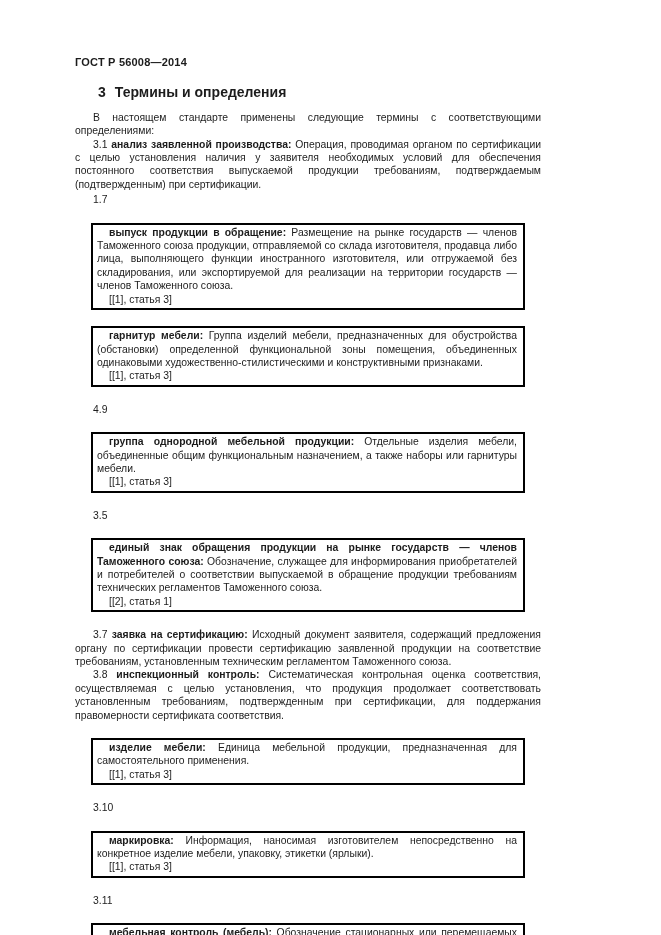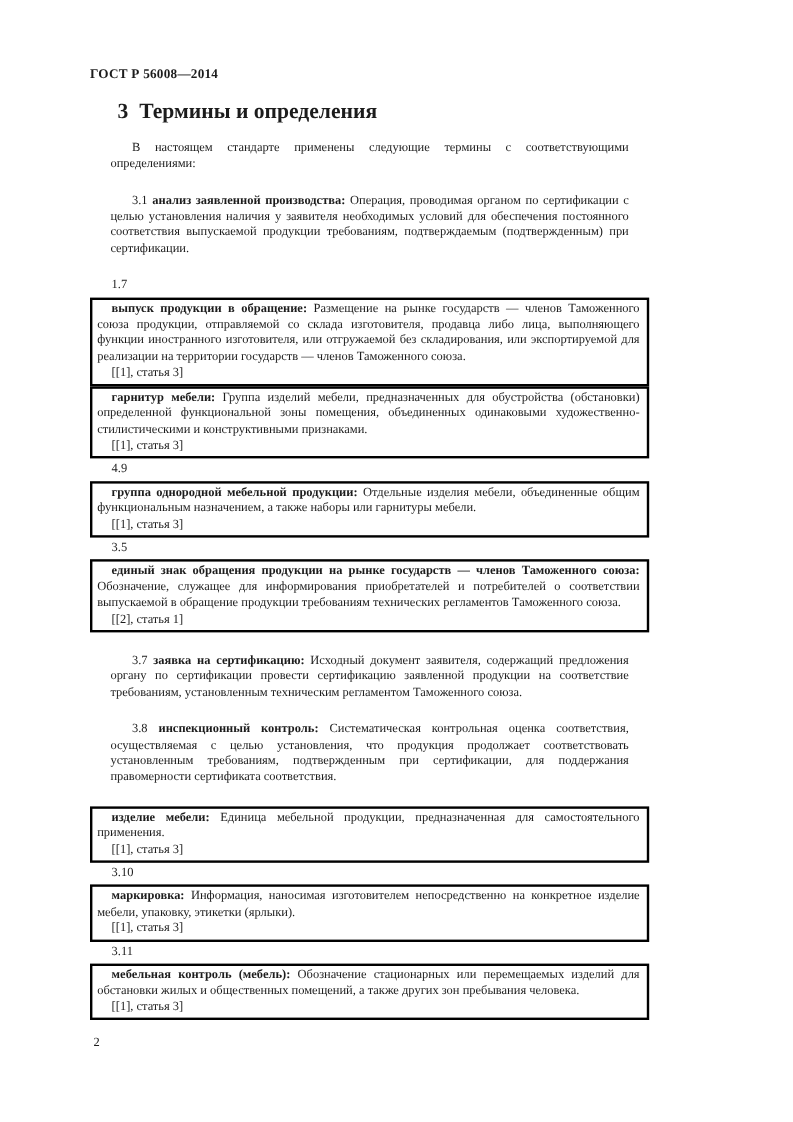--- a/index.html
+++ b/index.html
@@ -3,49 +3,49 @@
 <meta charset="utf-8">
 <style>
   html, body { margin: 0; padding: 0; background: #ffffff; }
   .page {
     position: relative;
     width: 588px;
     height: 935px;
     box-sizing: border-box;
     background: #ffffff;
     padding: 56px 47px 0 75px;
-    font-family: Liberation Serif, serif;
+    font-family: Liberation Sans, sans-serif;
     font-size: 10.4px;
     line-height: 13.4px;
     color: #1c1c1c;
   }
   .doc-header {
     font-weight: bold;
     font-size: 11px;
     letter-spacing: 0.2px;
   }
   .section-heading {
     margin: 17px 0 11px 23px;
-    font-size: 18px;
+    font-size: 14px;
     font-weight: bold;
   }
   .section-heading .h-num { margin-right: 9px; }
   .para {
-    margin: 17px;
+    margin: 0;
     text-align: justify;
     text-indent: 18px;
   }
   .term-label {
     margin: 2px 0 3px;
     text-indent: 18px;
   }
   .term-box {
     border: 2px solid #000;
     padding: 1px 6px 2px 4px;
-    margin: 0;
+    margin: 16px;
   }
   .box-def {
     margin: 0;
     text-align: justify;
     text-indent: 12px;
   }
   .box-source {
     margin: 0;
     text-indent: 12px;
   }

